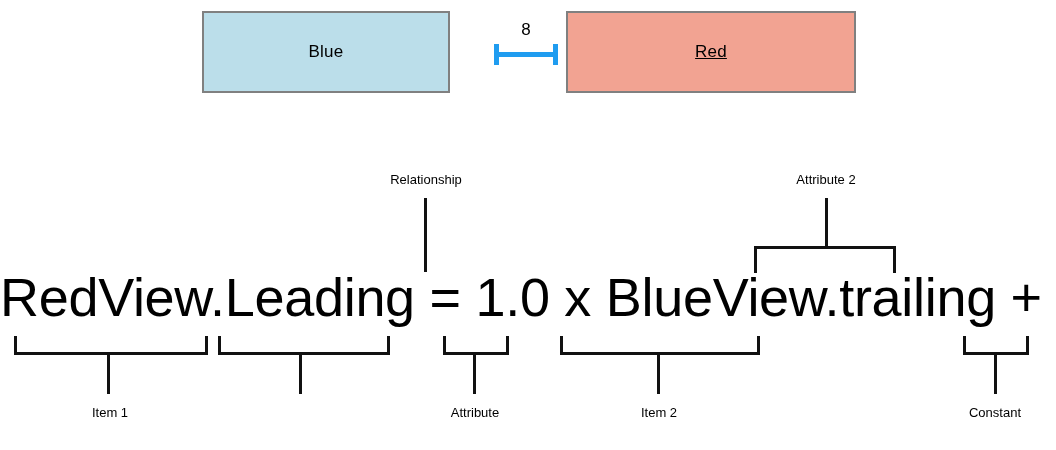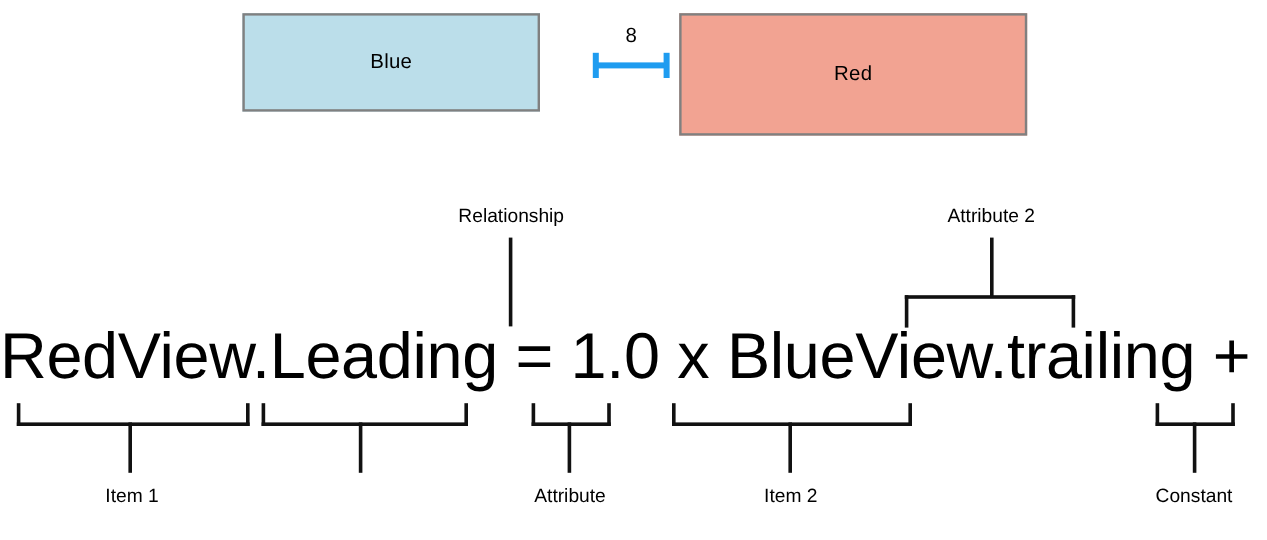--- a/index.html
+++ b/index.html
@@ -34,21 +34,22 @@
   #blue-view {
     left: 202px;
     top: 11px;
     width: 248px;
     height: 82px;
   }
   #red-view {
     left: 566px;
     top: 11px;
     width: 290px;
-    height: 102px;
+    height: 82px;
+    text-decoration: underline;
   }
 
   
   #spacing-indicator {
     position: absolute;
     left: 494px;
     top: 44px;
     width: 64px;
     height: 22px;
   }
@@ -99,21 +100,21 @@
   }
   .hline {
     position: absolute;
     height: 3px;
     background: #111111;
   }
 
   
   .callout-label {
     position: absolute;
-    font-size: 16px;
+    font-size: 13px;
     color: #000000;
     text-align: center;
     white-space: nowrap;
   }
 </style>
 </head>
 <body>
 
 <div id="canvas">
 

